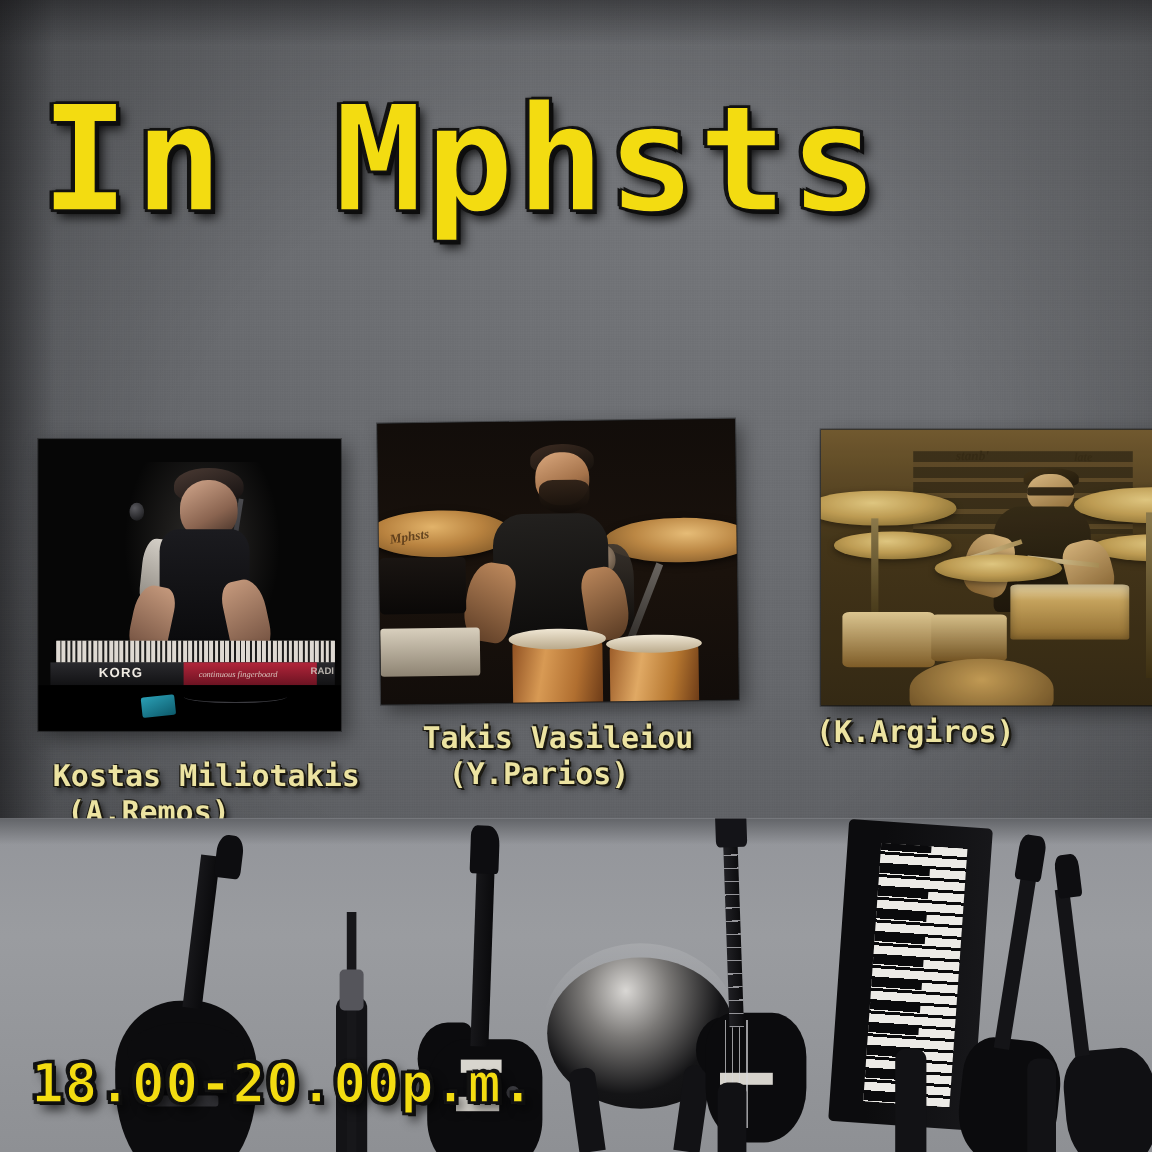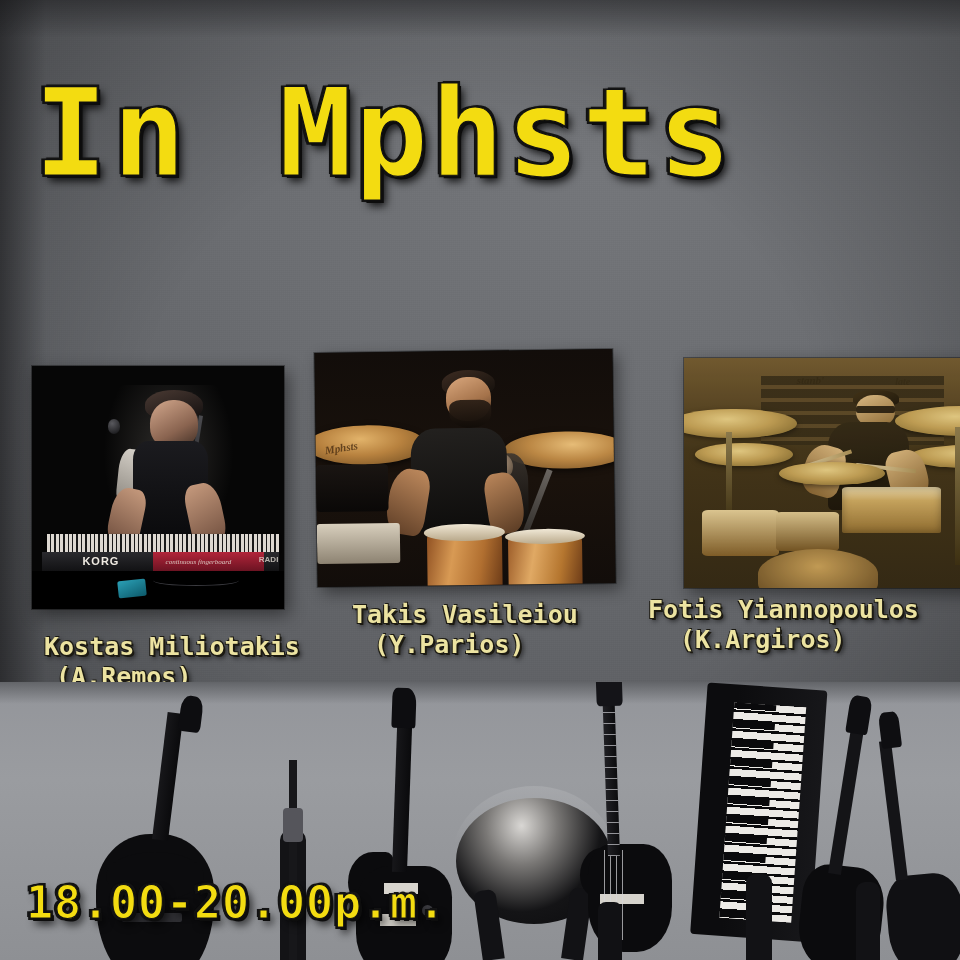--- a/index.html
+++ b/index.html
@@ -652,21 +652,20 @@
 
   <div class="caption" id="cap-keys">
     <span>Kostas Miliotakis</span>
     <span class="sub">(A.Remos)</span>
   </div>
   <div class="caption" id="cap-perc">
     <span>Takis  Vasileiou</span>
     <span class="sub">(Y.Parios)</span>
   </div>
   <div class="caption" id="cap-drums">
-    <span>Fotis Yiannopoulos</span>
     <span class="sub">(K.Argiros)</span>
   </div>
 
   <div id="instruments">
     <div class="inst ag-body"></div>
     <div class="inst ag-waist"></div>
     <div class="inst ag-bridge"></div>
     <div class="inst ag-neck"></div>
     <div class="inst ag-head"></div>
 

